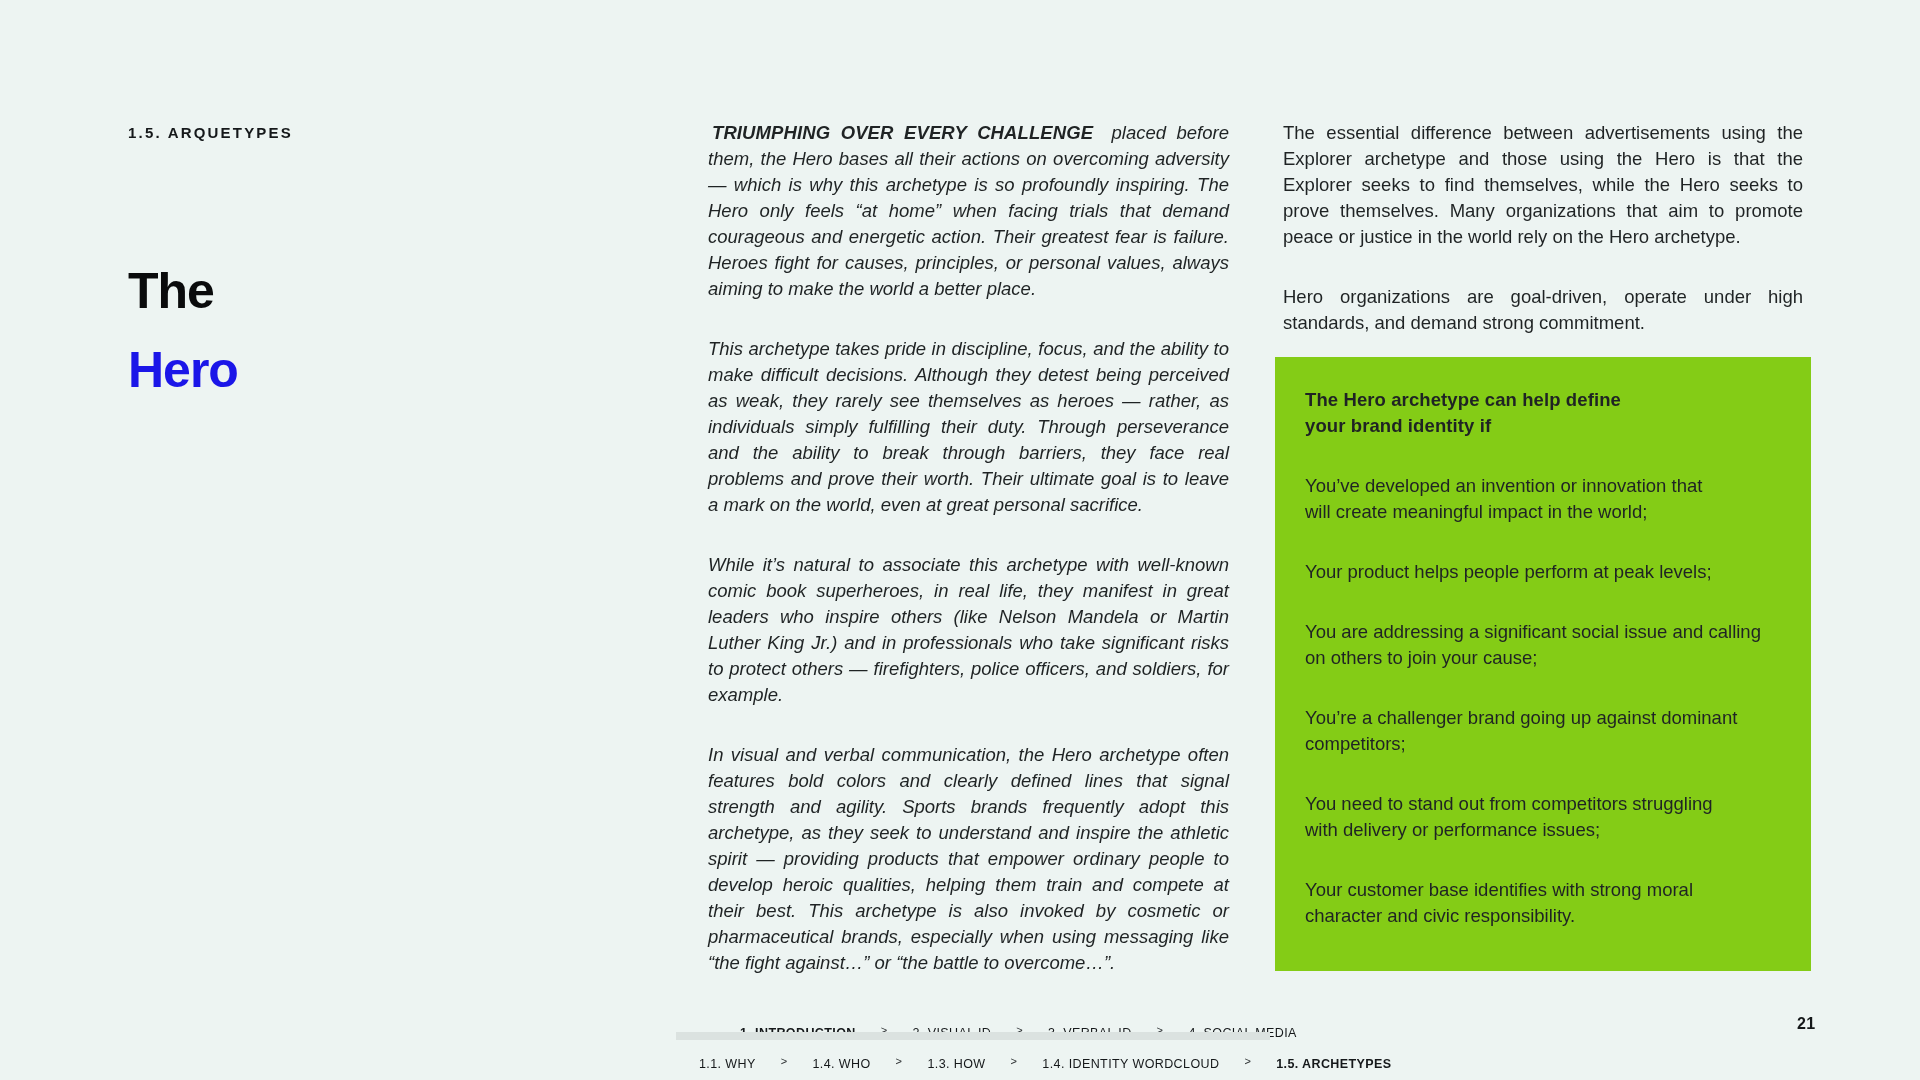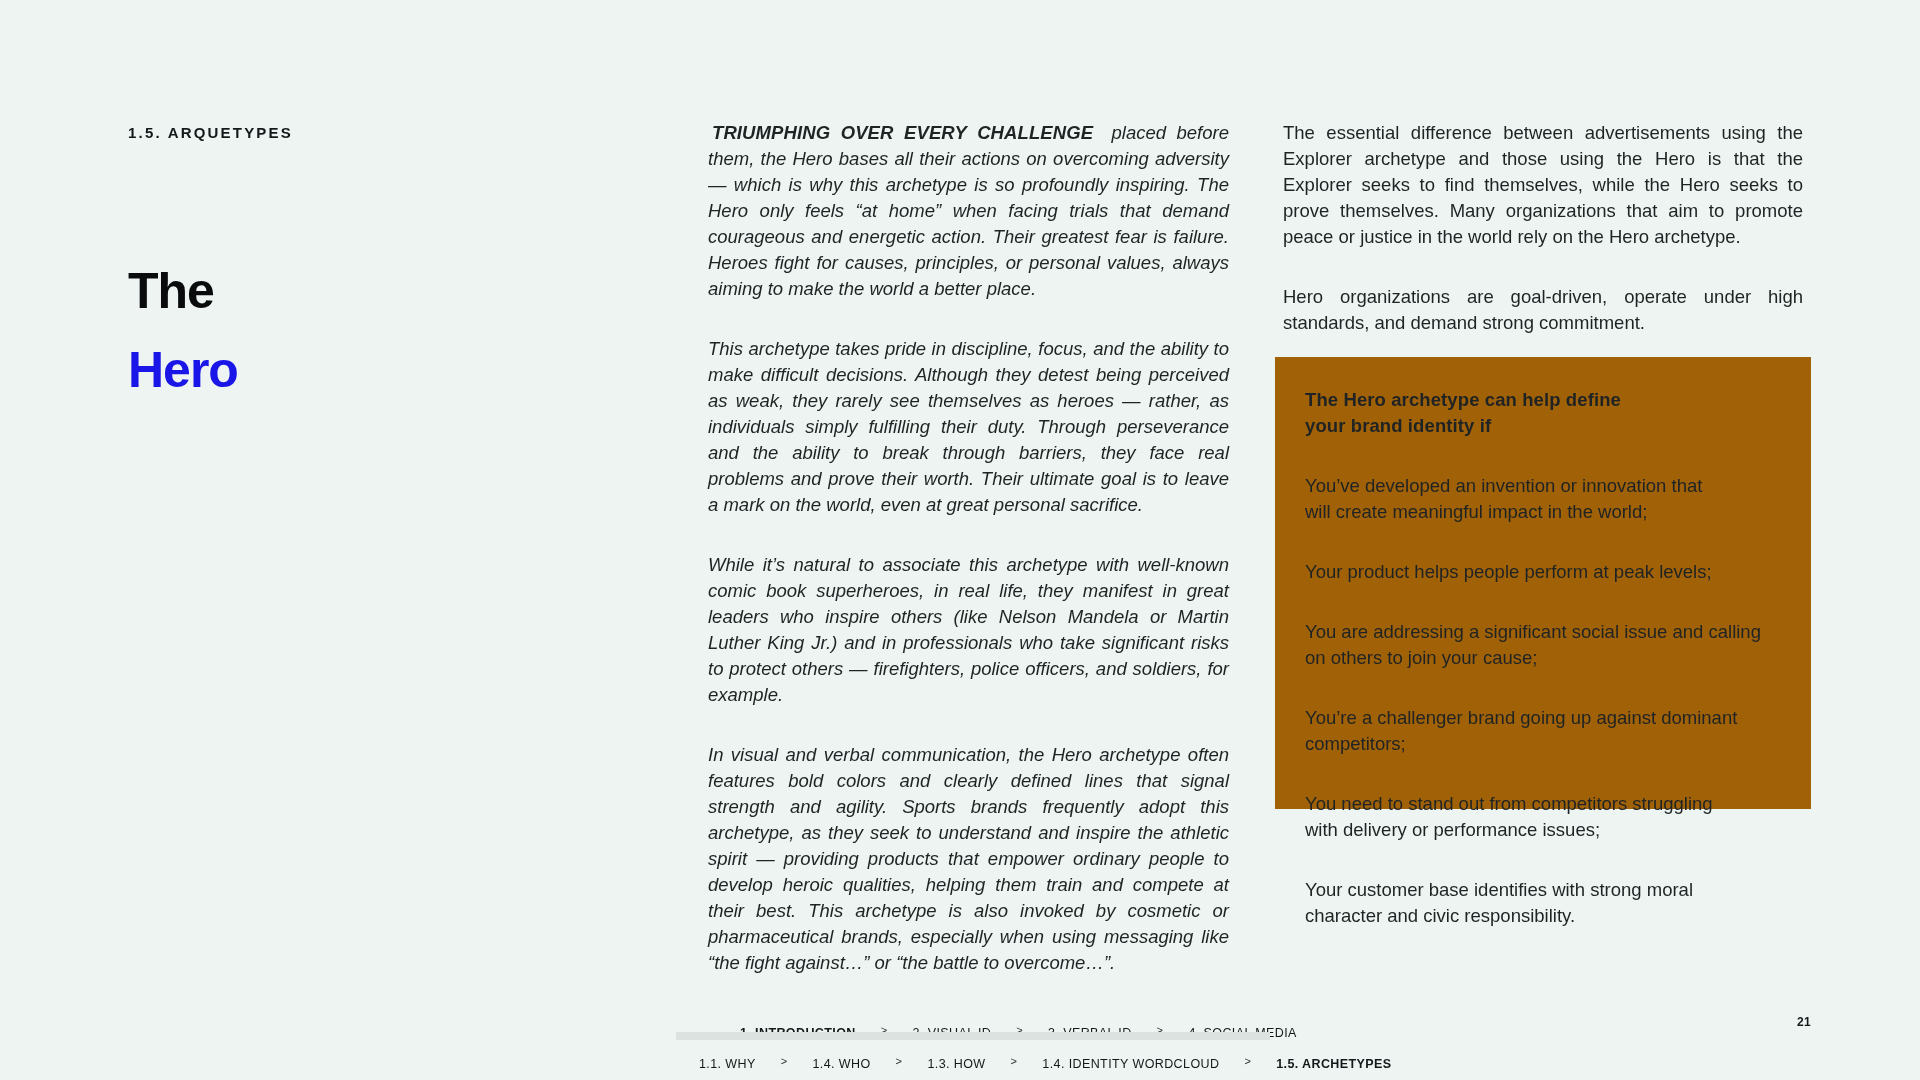--- a/index.html
+++ b/index.html
@@ -49,22 +49,22 @@
   .col-middle { left: 692px; font-style: italic; }
   .col-right  { left: 1267px; width: 536px; }
   .col p { margin: 0 0 26px 0; }
   .lead-bold { font-weight: 700; letter-spacing: 0.1px; }
 
   .info-box {
     position: absolute;
     left: 1267px;
     top: 349px;
     width: 536px;
-    height: 452px;
-    background: #a16207;
+    height: 614px;
+    background: #84cc16;
     padding: 26px 28px 20px 26px;
     font-size: 18.5px;
     line-height: 26px;
     color: #1f2324;
   }
   .info-box-heading {
     font-weight: 700;
     white-space: pre-line;
     margin-bottom: 26px;
     letter-spacing: 0.1px;
@@ -95,21 +95,21 @@
     left: 668px;
     top: 1024px;
     width: 594px;
     height: 2px;
     background: #dbe2e0;
   }
   .page-number {
     position: absolute;
     left: 1785px;
     top: 1003px;
-    font-size: 12px;
+    font-size: 16px;
     font-weight: 700;
     letter-spacing: 0.4px;
     color: #15181a;
   }
 </style>
 </head>
 <body>
 
 <div class="page">
 

